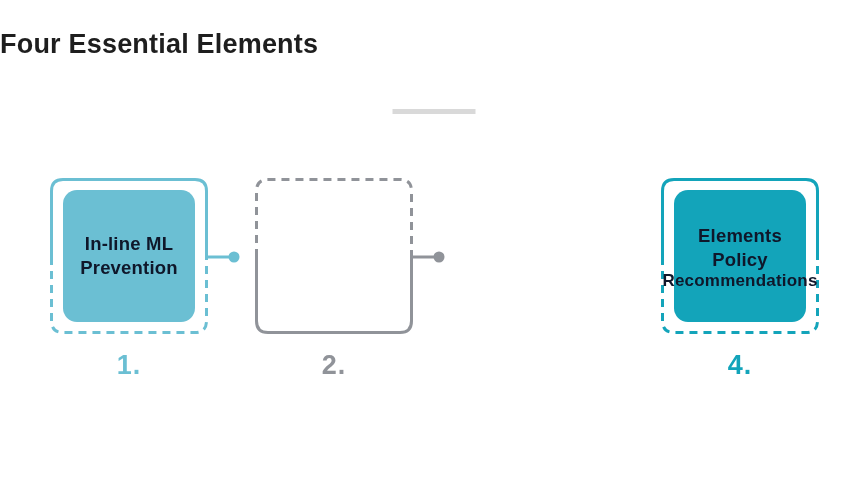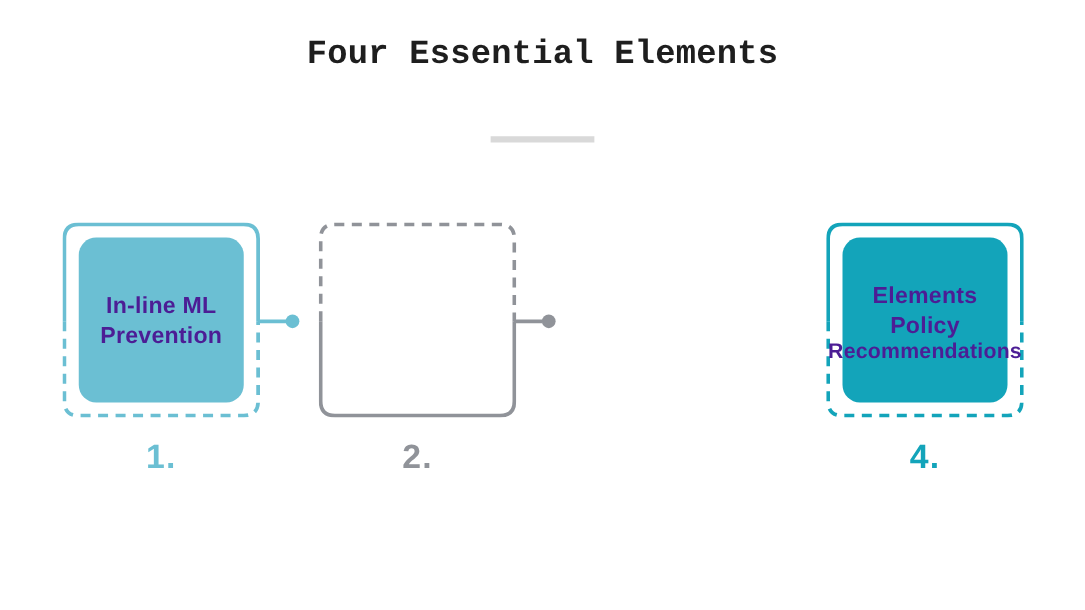--- a/index.html
+++ b/index.html
@@ -2,36 +2,36 @@
 <html><head>
 <meta charset="utf-8">
 <style>
   html,body{margin:0;padding:0;background:#fff;}
   .stage{
     position:relative;width:868px;height:488px;background:#fff;overflow:hidden;
     font-family:"Liberation Sans", sans-serif;
   }
   .title{
     position:absolute;top:28px;left:0;width:100%;
-    text-align:center;color:#1e1e1e;
-    font-size:27px;font-weight:800;line-height:32px;letter-spacing:.2px;font-family:Liberation Mono, monospace;
+    color:#1e1e1e;
+    font-size:27px;font-weight:800;line-height:32px;letter-spacing:.2px;
   }
   .divider{
     position:absolute;top:109px;left:50%;transform:translateX(-50%);
     width:83px;height:5px;background:#d9d9d9;
   }
   .unit{position:absolute;top:178px;width:158px;height:240px;color:var(--c);}
   .outline{position:absolute;left:0;top:0;display:block;}
   .outline path{fill:none;stroke:currentColor;stroke-width:3;}
   .outline path.dash{stroke-dasharray:8 6;}
   .inner{
     position:absolute;left:13px;top:12px;width:132px;height:132px;
     background:var(--c);border-radius:14px;
     display:flex;flex-direction:column;align-items:center;justify-content:center;
-    color:#4c1d95;text-align:center;
+    color:#0f172a;text-align:center;
   }
   .inner .l1{font-size:18.5px;font-weight:700;line-height:24px;letter-spacing:.2px;}
   .inner .sub{font-size:17px;font-weight:700;line-height:15px;margin-top:1px;letter-spacing:.2px;}
   .connector{position:absolute;left:156px;top:72px;display:block;}
   .connector line{stroke:currentColor;stroke-width:3;}
   .connector circle{fill:currentColor;}
   .num{
     position:absolute;top:172px;left:0;width:100%;
     text-align:center;font-size:27px;font-weight:800;letter-spacing:1px;
   }

